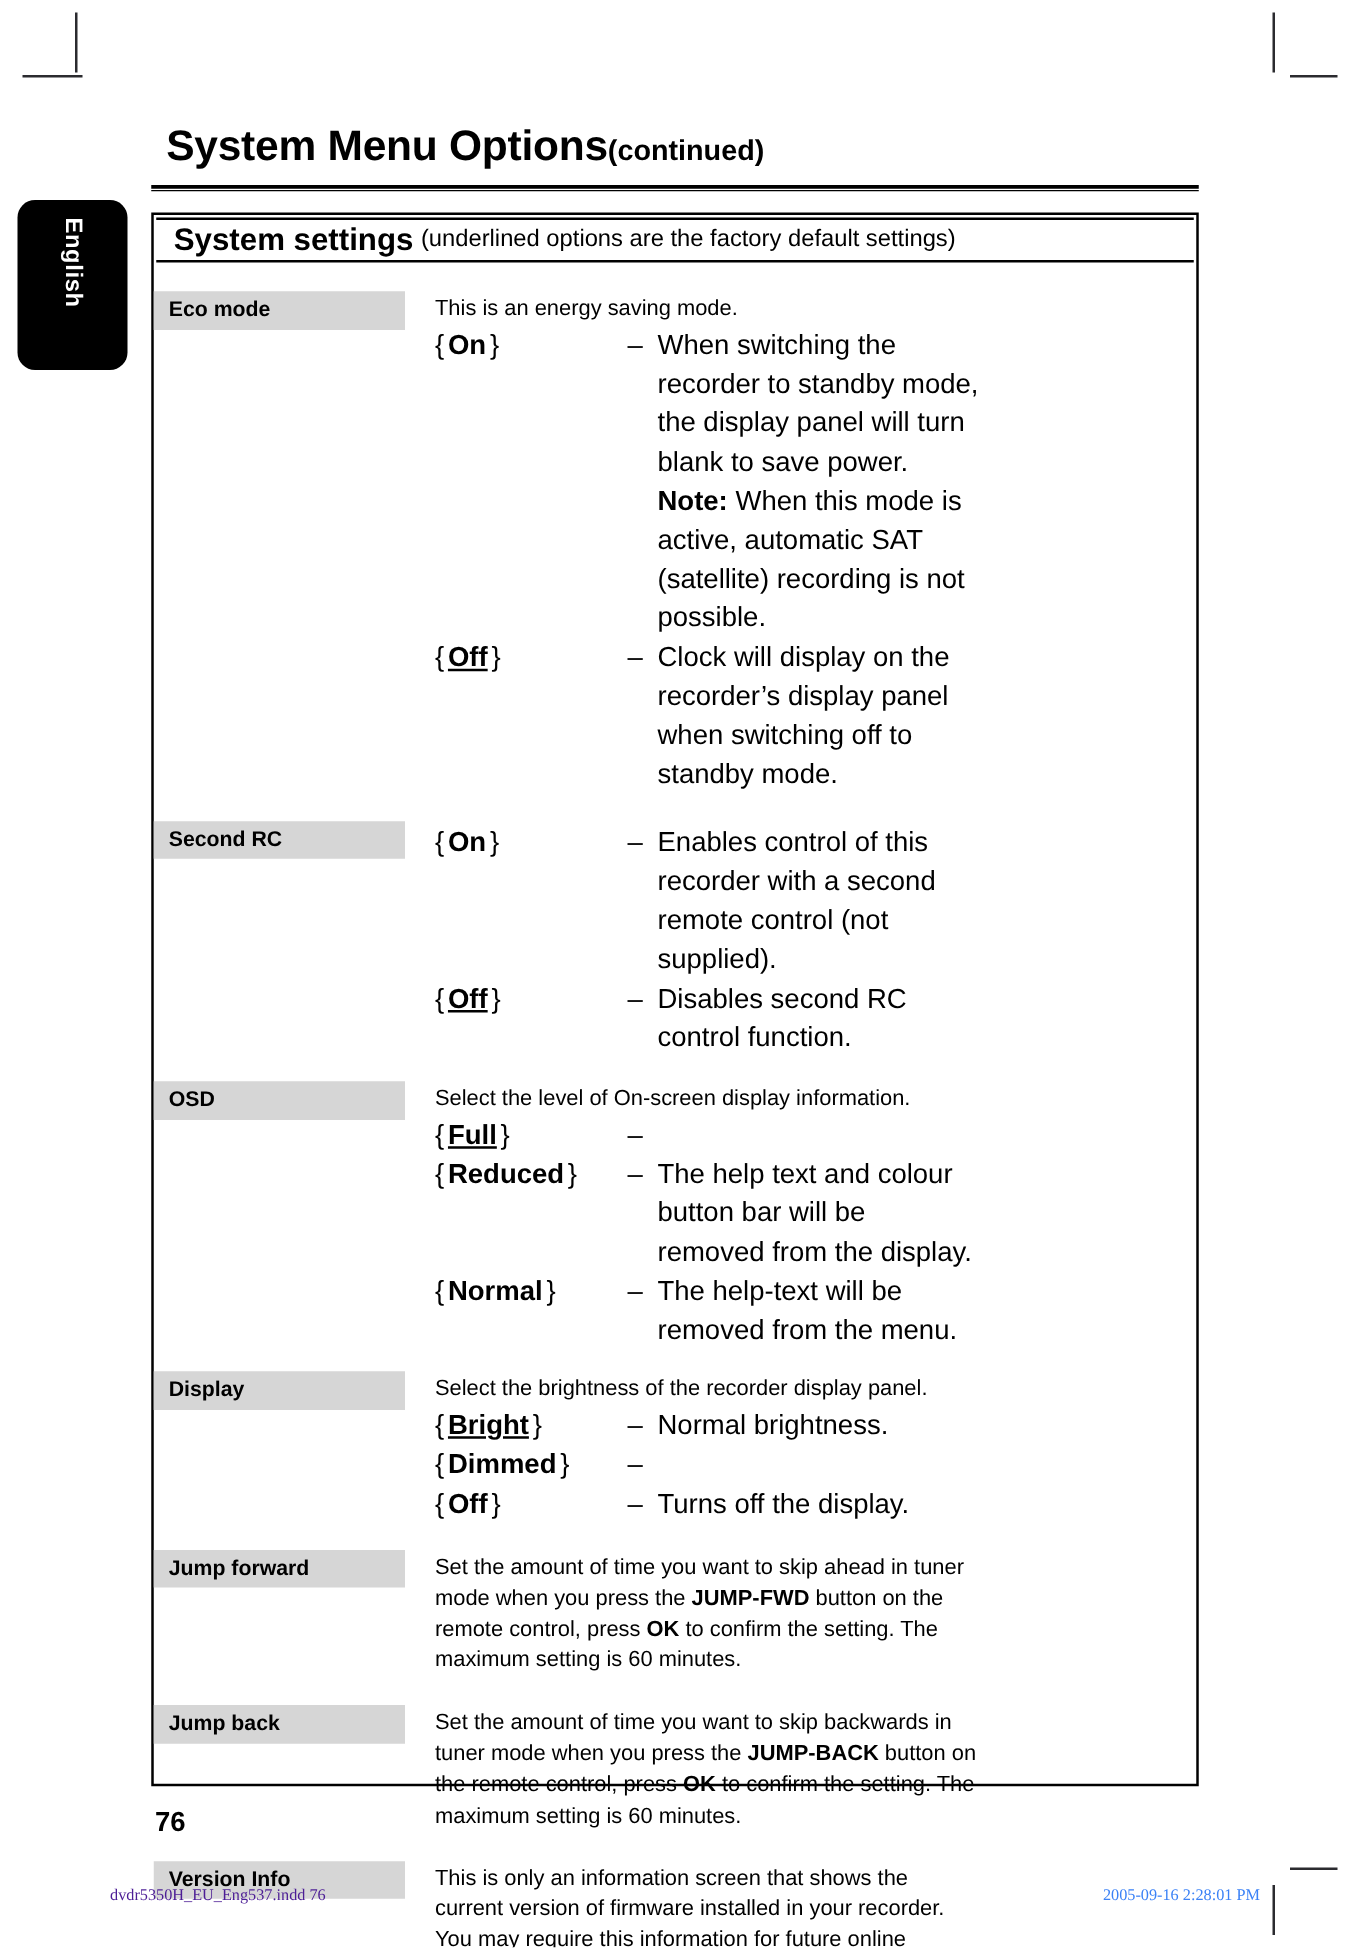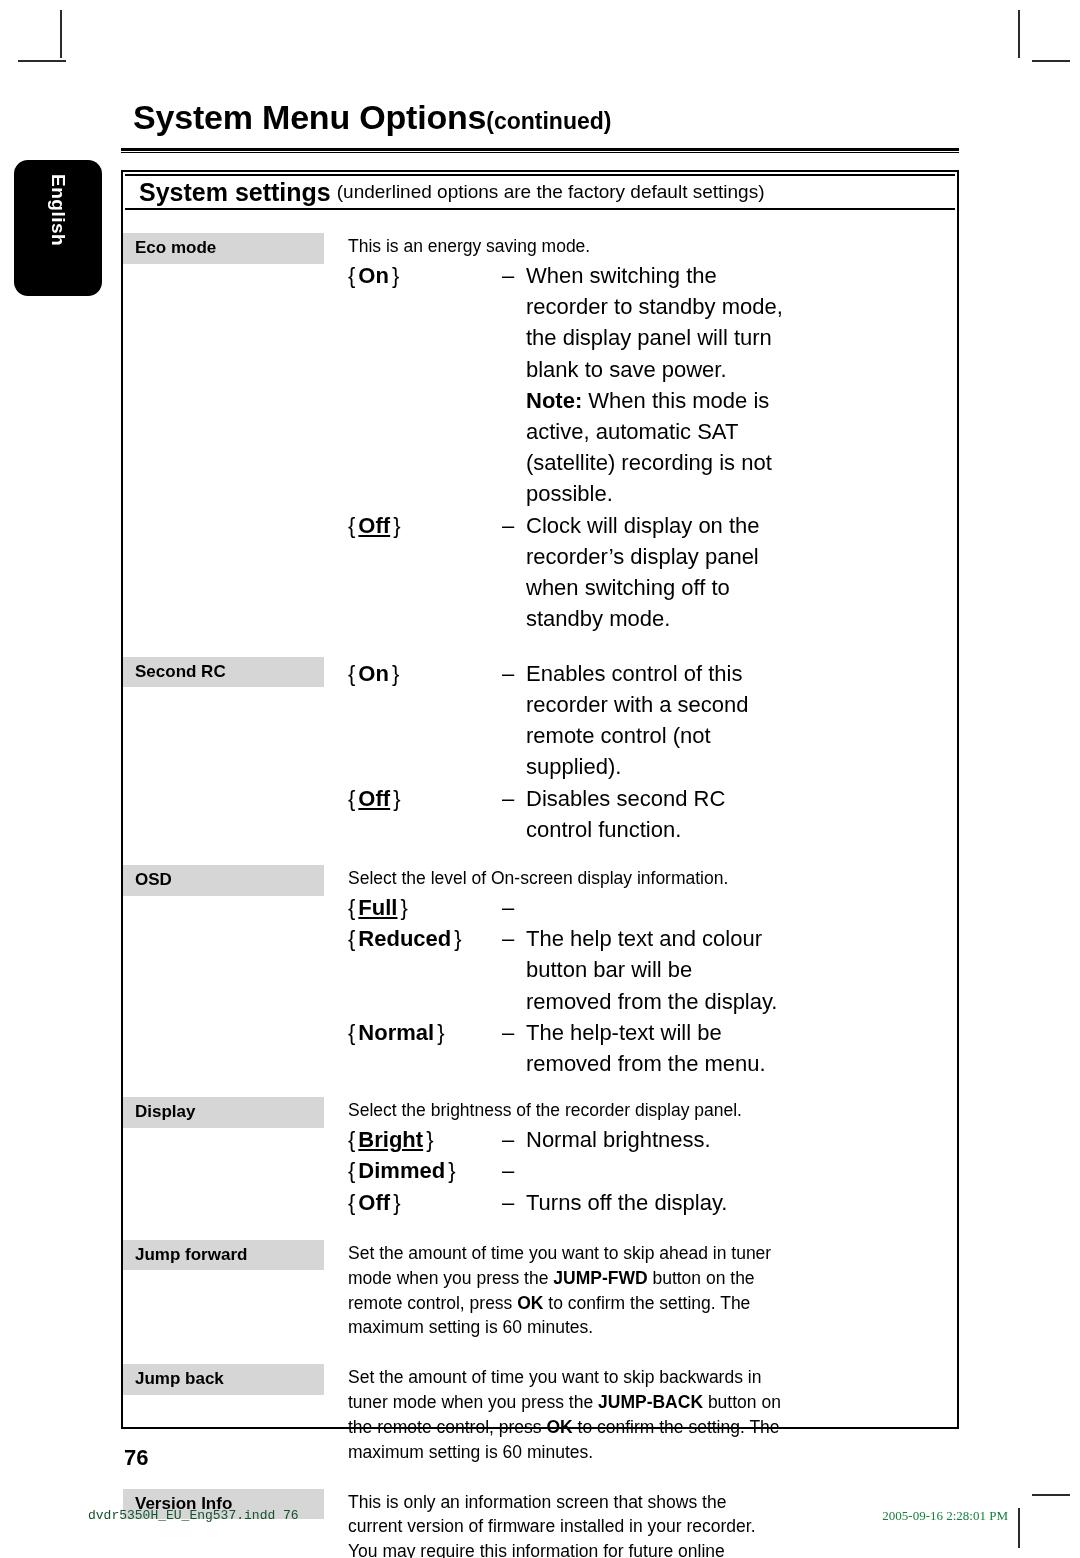--- a/index.html
+++ b/index.html
@@ -202,31 +202,31 @@
     position: absolute;
     left: 124px;
     top: 1445px;
     font-size: 22px;
     font-weight: bold;
   }
   #footer-file {
     position: absolute;
     left: 88px;
     top: 1508px;
-    font-family: Liberation Mono, monospace;
+    font-family: Liberation Serif, serif;
     font-size: 13px;
-    color: #14532d;
+    color: #4c1d95;
   }
   #footer-date {
     position: absolute;
     right: 72px;
     top: 1508px;
     font-family: "Liberation Serif", serif;
     font-size: 13px;
-    color: #15803d;
+    color: #3b82f6;
   }
 </style>
 </head>
 <body>
 
 <div id="page">
 
   <div class="crop v" style="left:60px; top:10px; height:48px;"></div>
   <div class="crop h" style="left:18px; top:60px; width:48px;"></div>
   <div class="crop v" style="left:1018px; top:10px; height:48px;"></div>

